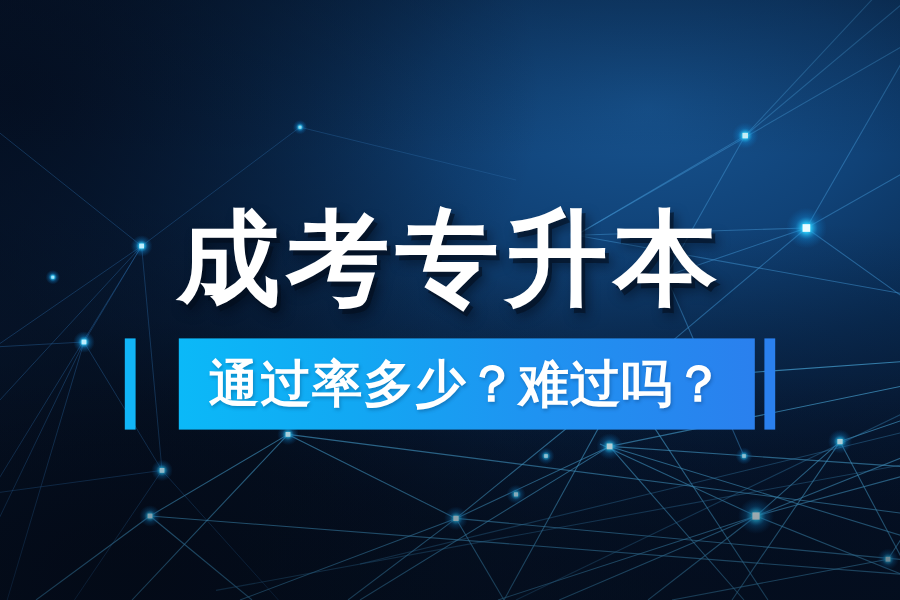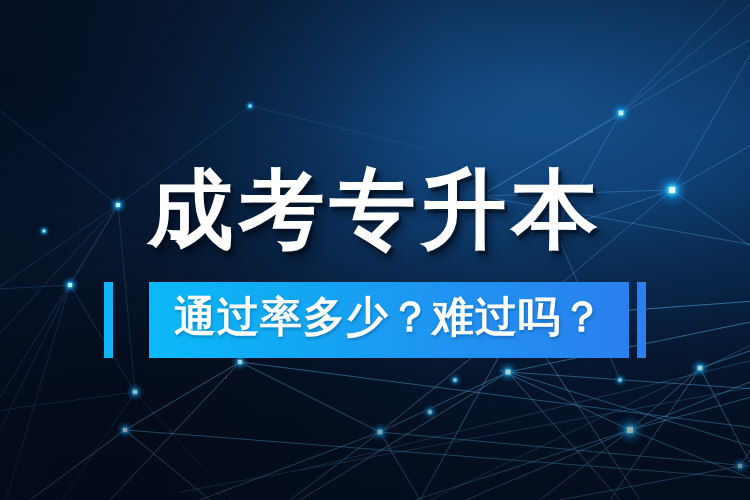--- a/index.html
+++ b/index.html
@@ -5,21 +5,21 @@
   html, body {
     margin: 0;
     padding: 0;
     background: #000;
   }
   #banner {
     position: relative;
     width: 750px;
     height: 500px;
     overflow: hidden;
-    font-family: Liberation Mono, monospace;
+    font-family: Liberation Sans, sans-serif;
     background: #07182f;
   }
   
   .bg-base {
     position: absolute;
     inset: 0;
     background:
       radial-gradient(ellipse 78% 72% at 72% 18%, #17538f 0%, #104277 32%, #0a2d55 58%, #071c38 82%, #061429 100%);
   }
   .bg-dark-bl {

